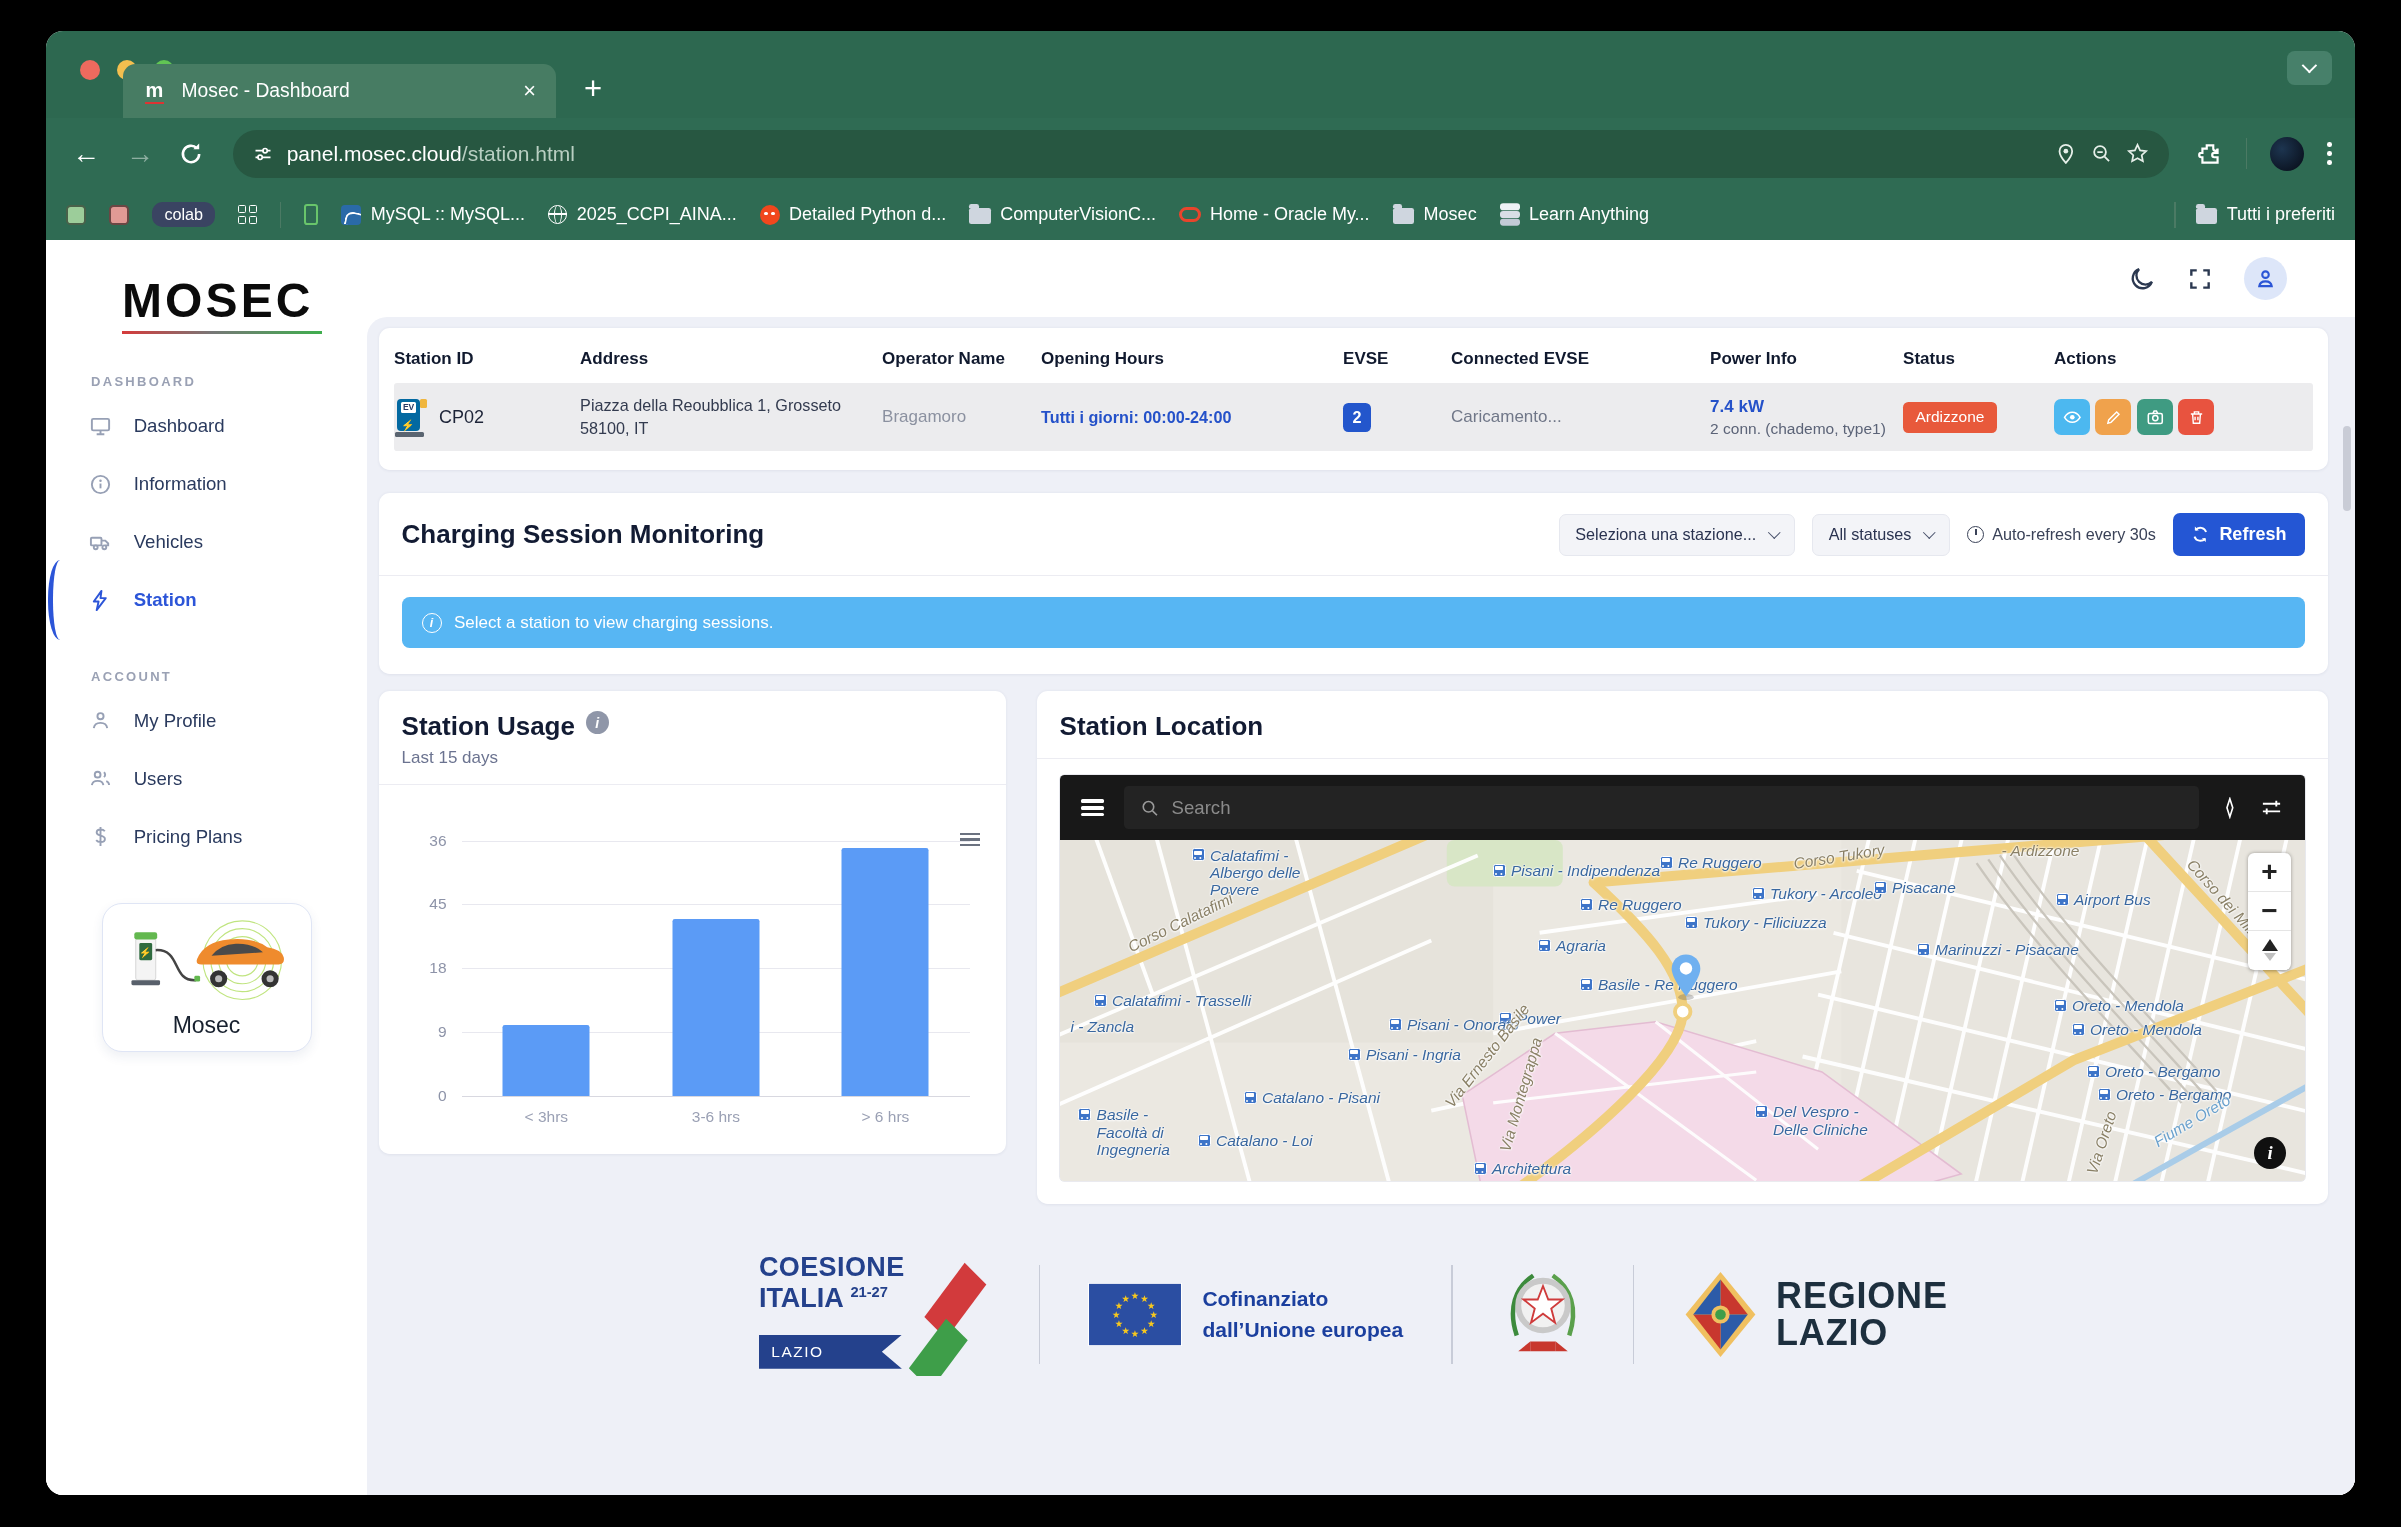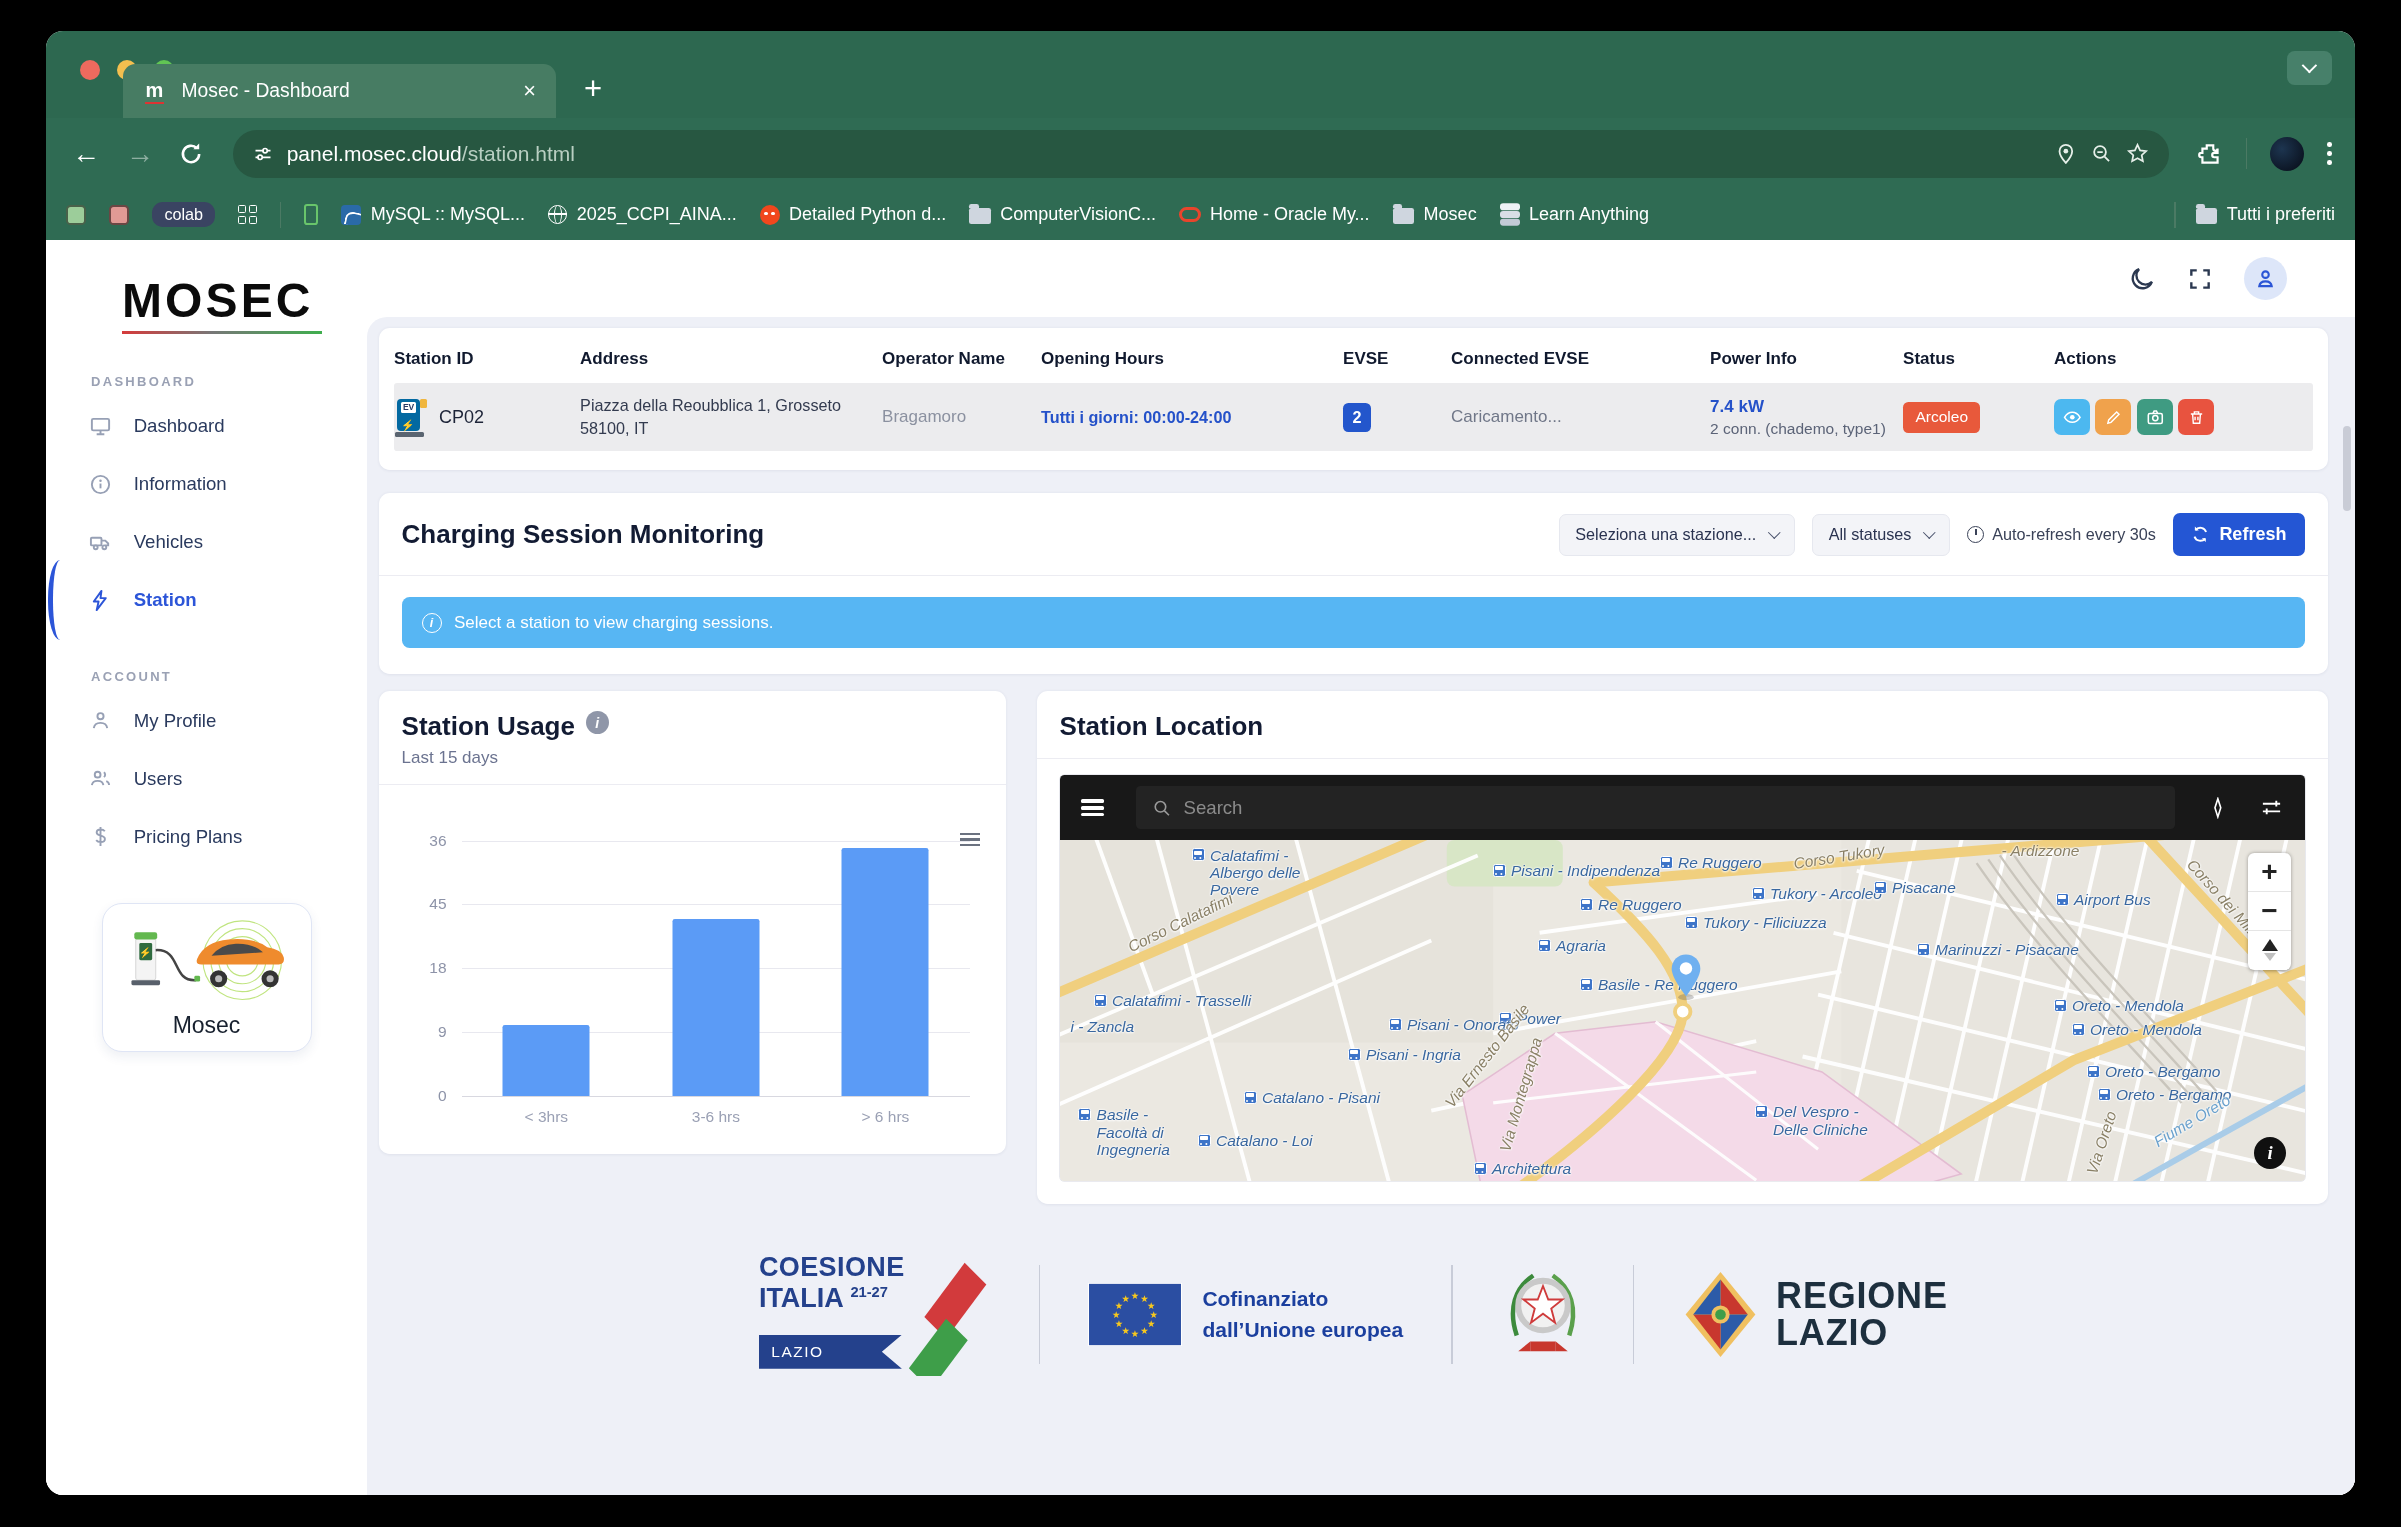--- a/index.html
+++ b/index.html
@@ -120,21 +120,21 @@
   .gridline.zero{background:#d8d8e0;height:1.5px}
   .ytick{position:absolute;left:-60px;width:45px;text-align:right;transform:translateY(-50%);font-size:15.5px;color:#8d93a8}
   .bars{position:absolute;inset:0;display:flex}
   .slot{flex:1;position:relative}
   .bar{position:absolute;bottom:0;left:50%;transform:translateX(-50%);width:87px;border-radius:2.3px 2.3px 0 0}
   .xlabels{display:flex;margin:12.4px 12.4px 0 60px}
   .xlab{flex:1;text-align:center;font-size:15.5px;color:#9aa0b4}
   
   .loccard{flex:1;padding:20px 23px 23px;min-width:0}
   .mapframe{margin-top:17px;border-radius:4.6px;overflow:hidden;box-shadow:0 0 0 0.8px #e3e4ea}
-  .maptop{height:65px;background:#181818;display:flex;align-items:center;padding:0 21.7px;gap:32px}
+  .maptop{height:65px;background:#181818;display:flex;align-items:center;padding:0 21.7px;gap:20px}
   .hamb{width:23px;cursor:pointer}
   .hamb i{display:block;height:3.1px;background:#fff;margin:3.9px 0;border-radius:1.5px}
   .searchpill{flex:1;height:43px;background:#232323;border-radius:4.6px;display:flex;align-items:center;gap:12.4px;padding:0 15.5px}
   .searchpill input{background:transparent;border:none;outline:none;color:#ddd;font-size:18.6px;width:100%;font-family:"Liberation Sans",sans-serif}
   .searchpill input::placeholder{color:#8b8b8b}
   .mapbody{position:relative;height:341px;background:#ebe8e1;overflow:hidden;cursor:grab}
   .mapbg{position:absolute;inset:0;width:100%;height:100%}
   .maplabel{position:absolute;display:flex;align-items:flex-start;font-size:15.5px;font-style:italic;color:#39679f;font-weight:500;white-space:nowrap;text-shadow:0 0 2.3px #fff,0 0 2.3px #fff,0 0.8px 2.3px #fff;line-height:1.12}
   .maplabel .busic{width:13px;height:13px;background:#3d74c8;border:1.5px solid #fff;border-radius:2.3px;display:inline-block;position:relative;margin-right:5.4px;margin-top:1.5px;flex:none}
   .busic:before{content:"";position:absolute;left:1.5px;right:1.5px;top:1.5px;height:3.9px;background:#fff;border-radius:0.8px}
@@ -404,21 +404,21 @@
                 <div>58100, IT</div>
               </div>
             <div class="tcell operator">Bragamoro</div>
             <div class="tcell hours">Tutti i giorni: 00:00-24:00</div>
             <div class="tcell"><span class="badge-evse">2</span></div>
             <div class="tcell connected">Caricamento...</div>
             <div class="tcell">
                 <div class="power">7.4 kW</div>
                 <div class="powerdetail">2 conn. (chademo, type1)</div>
               </div>
-            <div class="tcell"><span class="badge-status">Arcoleo</span></div>
+            <div class="tcell"><span class="badge-status">Ardizzone</span></div>
             <div class="tcell actions">
               <button class="abtn" style="background:#4cb8f0">
                   <svg width="18.6" height="18.6" viewBox="0 0 24 24">
                     <path d="M2 12s4-6.5 10-6.5S22 12 22 12s-4 6.5-10 6.5S2 12 2 12z" fill="none" stroke="#fff" stroke-width="2"></path>
                     <circle cx="12" cy="12" r="3" fill="#fff"></circle>
                   </svg>
                 </button>
               <button class="abtn" style="background:#f0a24c">
                   <svg width="17" height="17" viewBox="0 0 24 24">
                     <path d="M4 20l1.2-4.5L16.5 4.2l3.3 3.3L8.5 18.8 4 20z" fill="none" stroke="#fff" stroke-width="2"></path>

